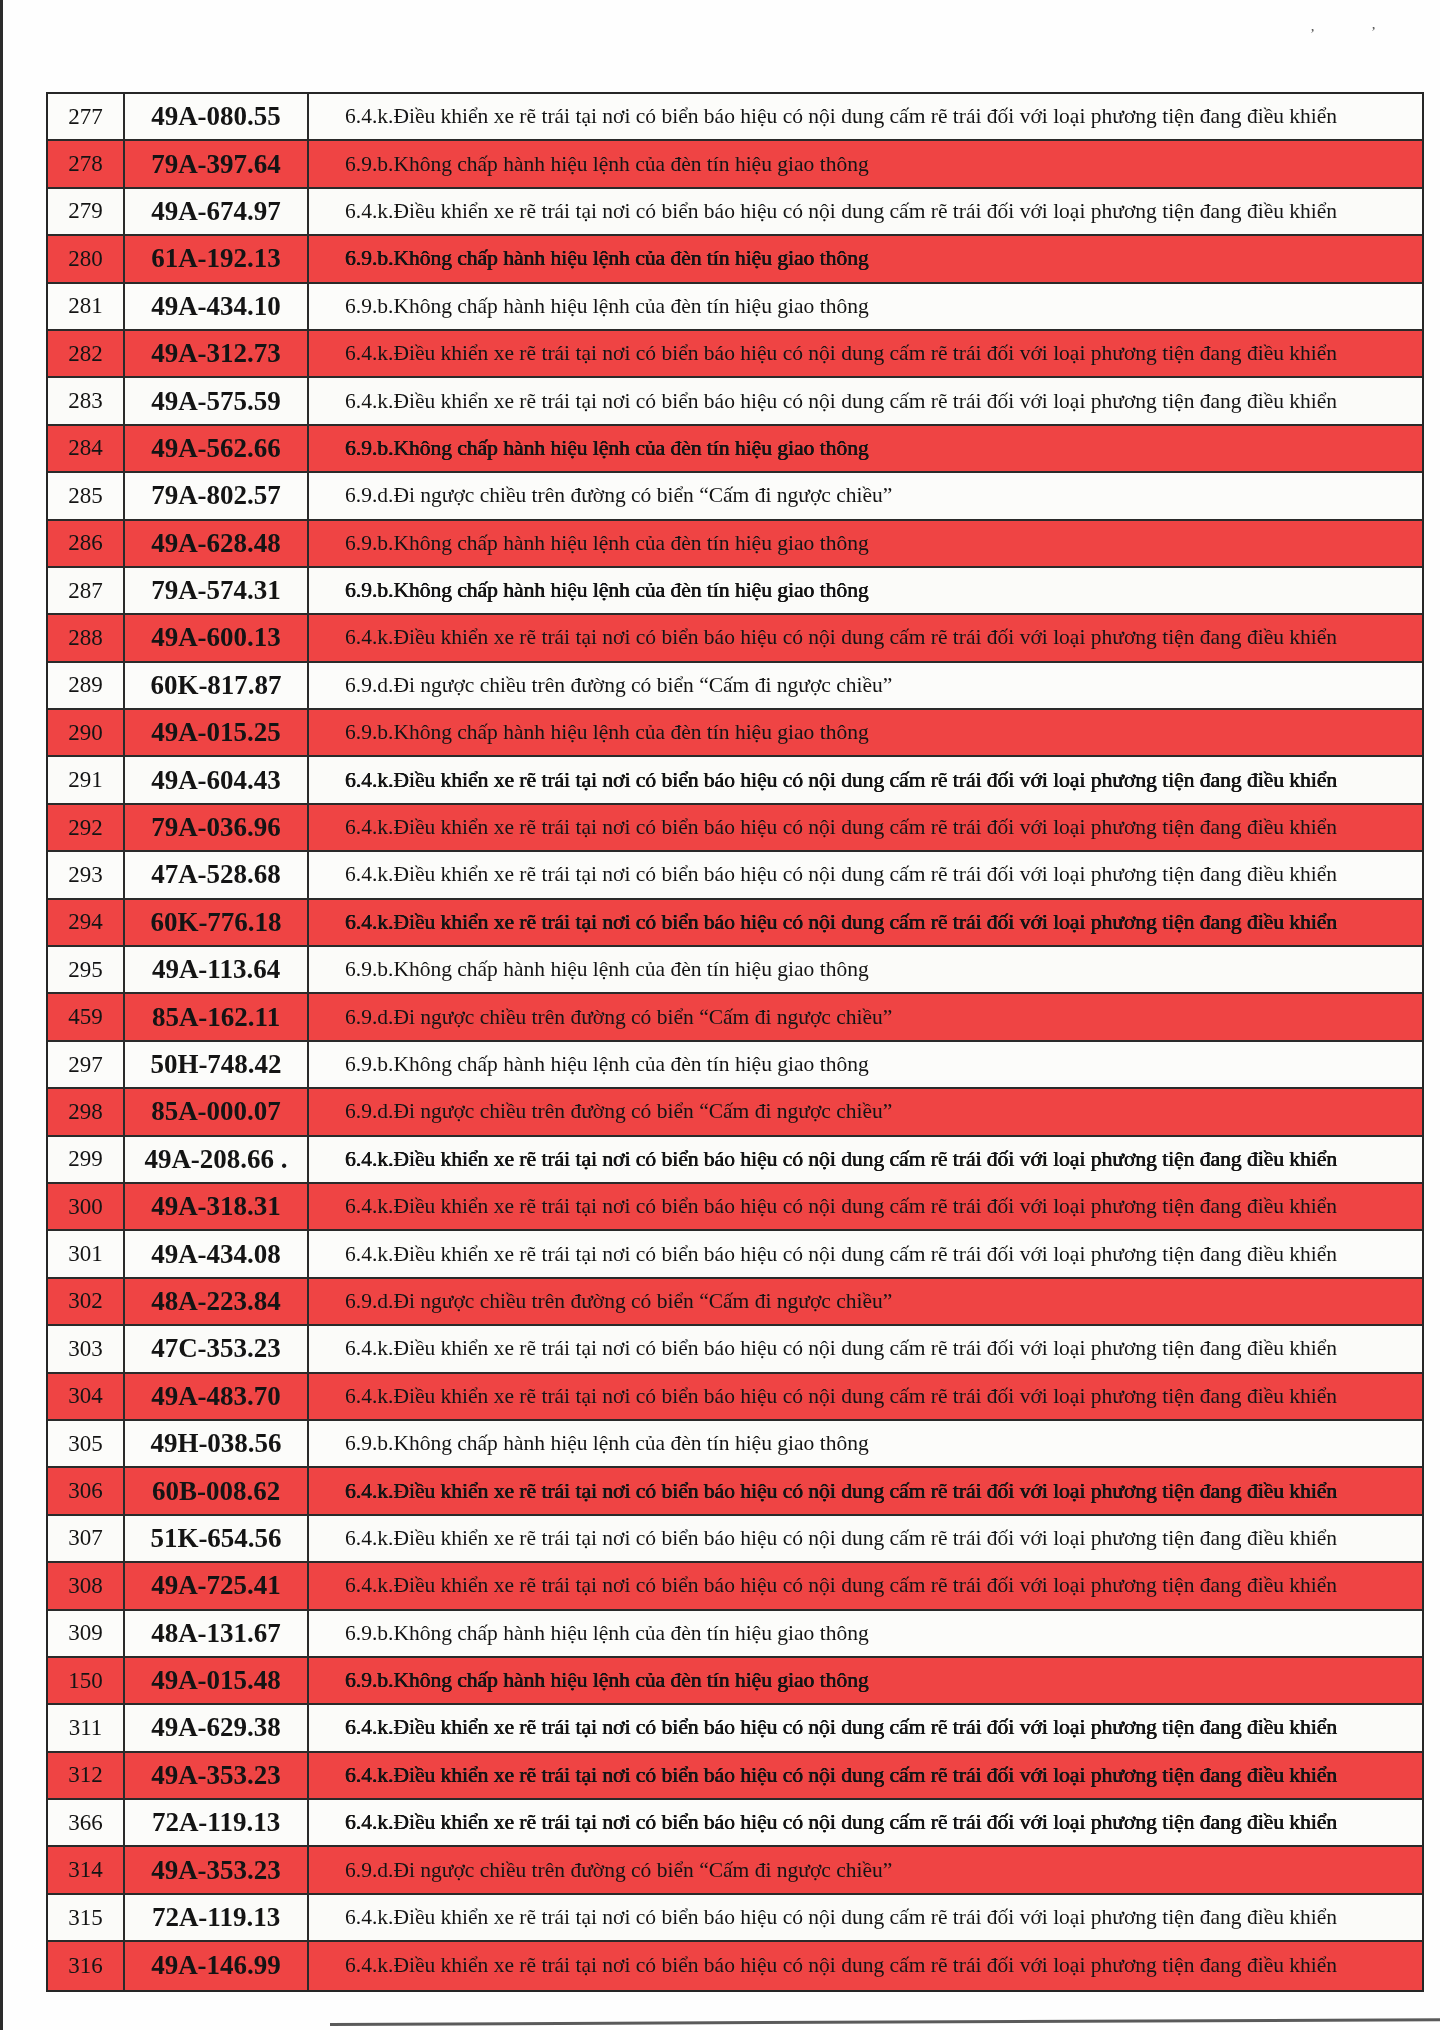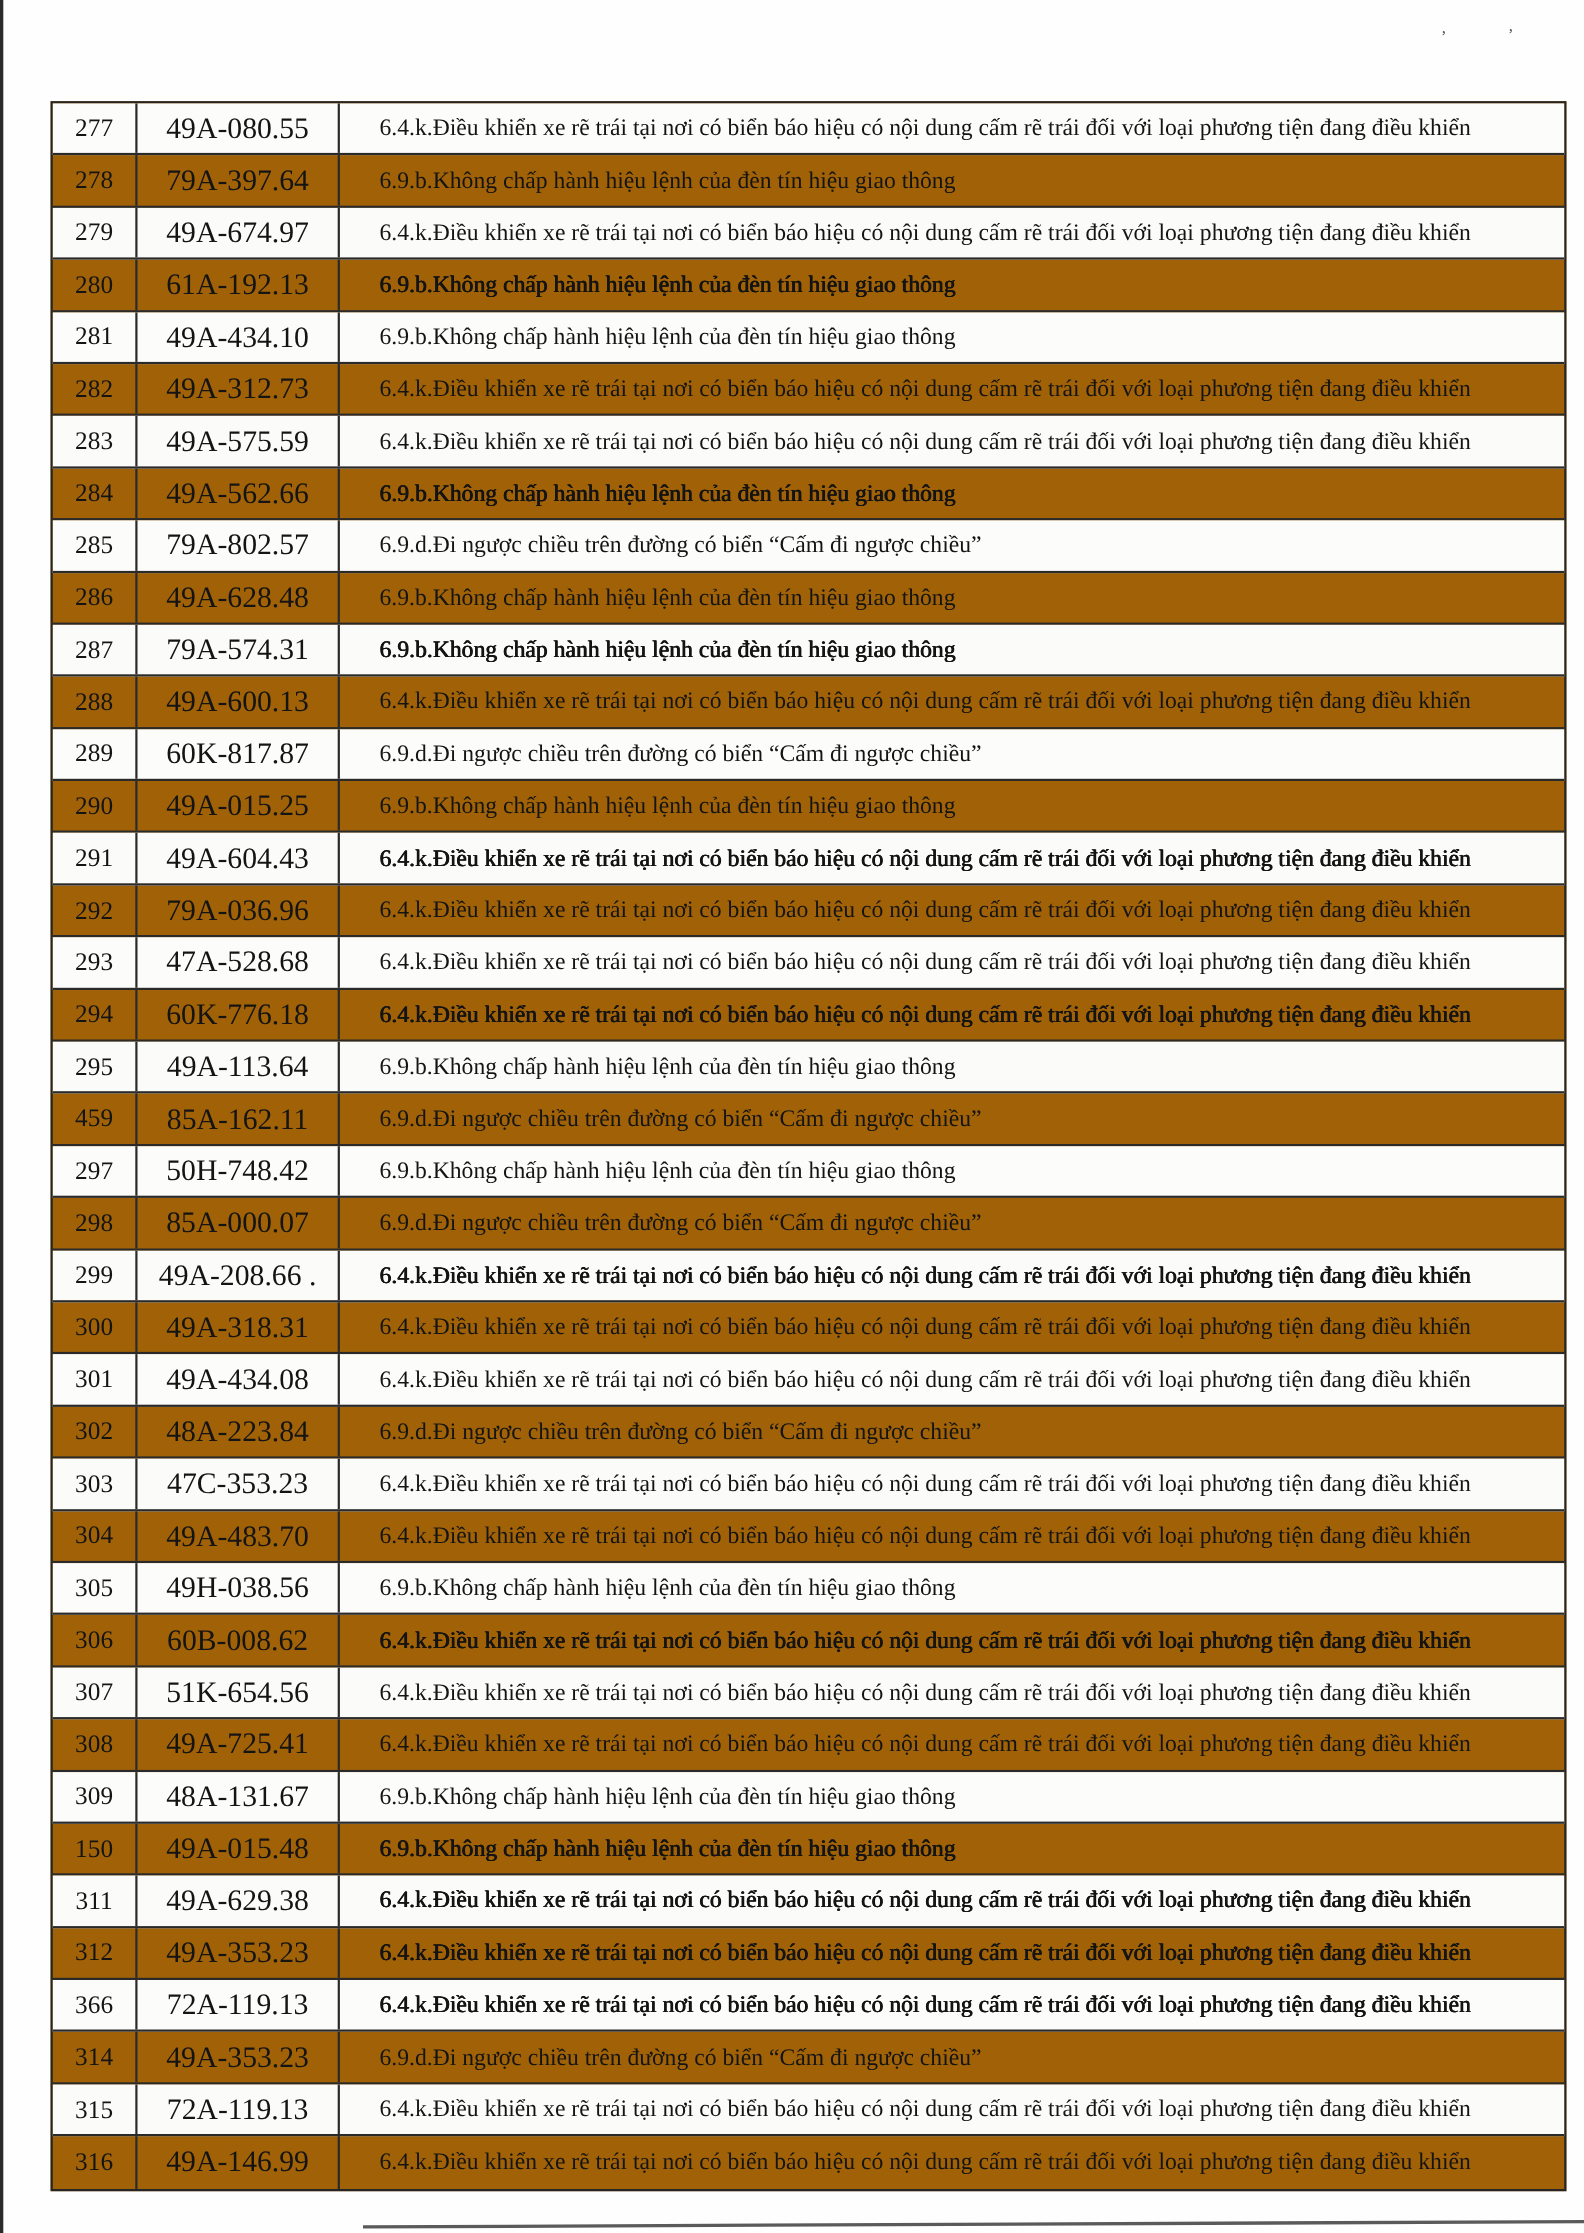--- a/index.html
+++ b/index.html
@@ -41,21 +41,21 @@
   .speck.s1 { left: 1310px; top: 26px; }
   .speck.s2 { left: 1371px; top: 24px; }
 
   
   .vtable {
     position: absolute;
     left: 46px; top: 92px;
     width: 1378px;
     border: 2px solid #262626;
     box-sizing: border-box;
-    background: #a16207;
+    background: #ef4444;
   }
   .row {
     display: grid;
     grid-template-columns: 77px 184px 1fr;
     height: 47.4px;
     box-sizing: border-box;
     border-bottom: 2px solid #2a2a2a;
   }
   .row:last-child { border-bottom: none; }
   .cell {
@@ -67,21 +67,21 @@
     white-space: nowrap;
   }
   .cell.no {
     justify-content: center;
     font-size: 23px;
     border-right: 2px solid #2a2a2a;
   }
   .cell.plate {
     justify-content: center;
     font-size: 27px;
-    font-weight: normal;
+    font-weight: bold;
     border-right: 2px solid #2a2a2a;
   }
   .cell.desc {
     padding-left: 7px;
     padding-right: 2px;
     font-size: 21.5px;
     margin-left: 29px;
   }
   .cell.desc.dark {
     text-shadow: 0.45px 0 0 currentColor, -0.25px 0 0 currentColor;

